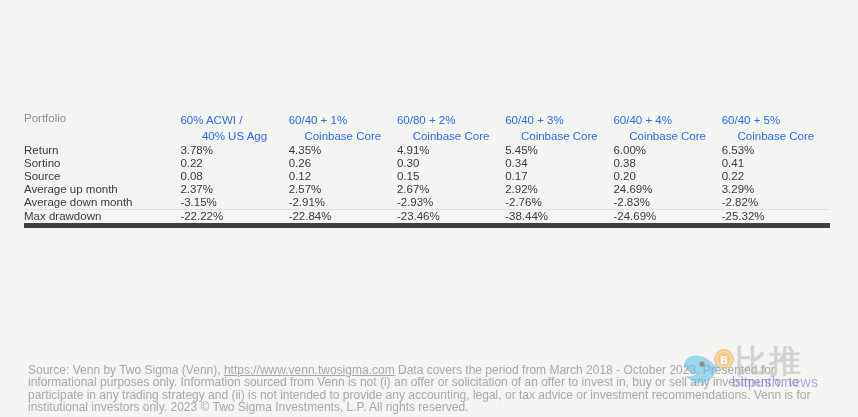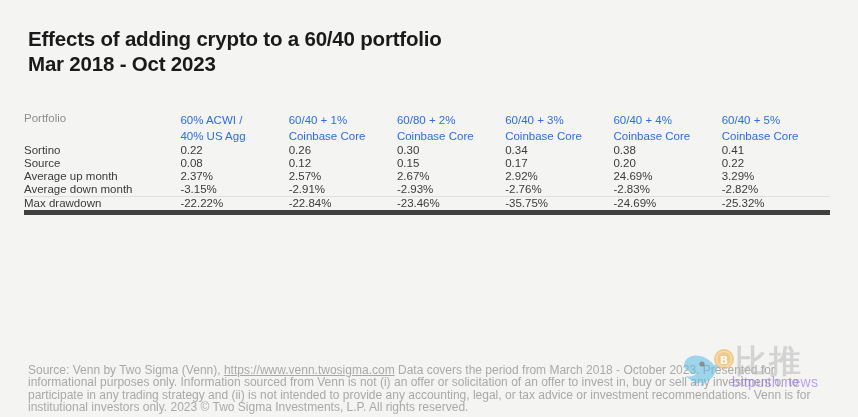--- a/index.html
+++ b/index.html
@@ -69,21 +69,21 @@
     padding-top: 2px;
   }
   th.hdr-col {
     color: #2a6df4;
     font-weight: normal;
     font-size: 11.5px;
     line-height: 16px;
     padding-bottom: 18px;
     padding-top: 2px;
   }
-  th.hdr-col .l2 { display: block; }
+  th.hdr-col .l2 { display: block; text-align: center; }
 
   tbody tr td {
     padding-top: 6px;
     padding-bottom: 6px;
     height: 13px;
   }
   td.row-label {
     color: #3b3b3b;
     font-size: 11.5px;
   }
@@ -153,24 +153,20 @@
     position: absolute;
     left: 33px;
     top: 0px;
   }
 </style>
 </head>
 <body>
 
 <div class="page">
 
-  <div class="title-block">
-    <div class="title-line">Effects of adding crypto to a 60/40 portfolio</div>
-    <div class="title-line">Mar 2018 - Oct 2023</div>
-  </div>
 
   <div class="table-wrap">
     <table class="metrics">
       <colgroup>
         <col class="c-label">
         <col class="c-data">
           <col class="c-data">
           <col class="c-data">
         <col class="c-data">
           <col class="c-data">
@@ -200,20 +196,29 @@
             <span class="l2">Coinbase Core</span>
           </th>
           <th class="hdr-col">
             <span class="l1">60/40 + 5%</span>
             <span class="l2">Coinbase Core</span>
           </th>
         </tr>
       </thead>
       <tbody>
 
+        <tr>
+          <td class="row-label">Return</td>
+          <td class="row-val">3.78%</td>
+          <td class="row-val">4.35%</td>
+          <td class="row-val">4.91%</td>
+          <td class="row-val">5.45%</td>
+          <td class="row-val">6.00%</td>
+          <td class="row-val">6.53%</td>
+        </tr>
 
 
 
         <tr>
           <td class="row-label">Sortino</td>
           <td class="row-val">0.22</td>
           <td class="row-val">0.26</td>
           <td class="row-val">0.30</td>
           <td class="row-val">0.34</td>
           <td class="row-val">0.38</td>
@@ -248,21 +253,21 @@
           <td class="row-val">-2.76%</td>
           <td class="row-val">-2.83%</td>
           <td class="row-val">-2.82%</td>
         </tr>
 
         <tr class="sep-above sep-below">
           <td class="row-label">Max drawdown</td>
           <td class="row-val">-22.22%</td>
           <td class="row-val">-22.84%</td>
           <td class="row-val">-23.46%</td>
-          <td class="row-val">-35.75%</td>
+          <td class="row-val">-38.44%</td>
           <td class="row-val">-24.69%</td>
           <td class="row-val">-25.32%</td>
         </tr>
 
       </tbody>
     </table>
   </div>
 
   <div class="footnote">
     <span>Source: Venn by Two Sigma (Venn),</span>

